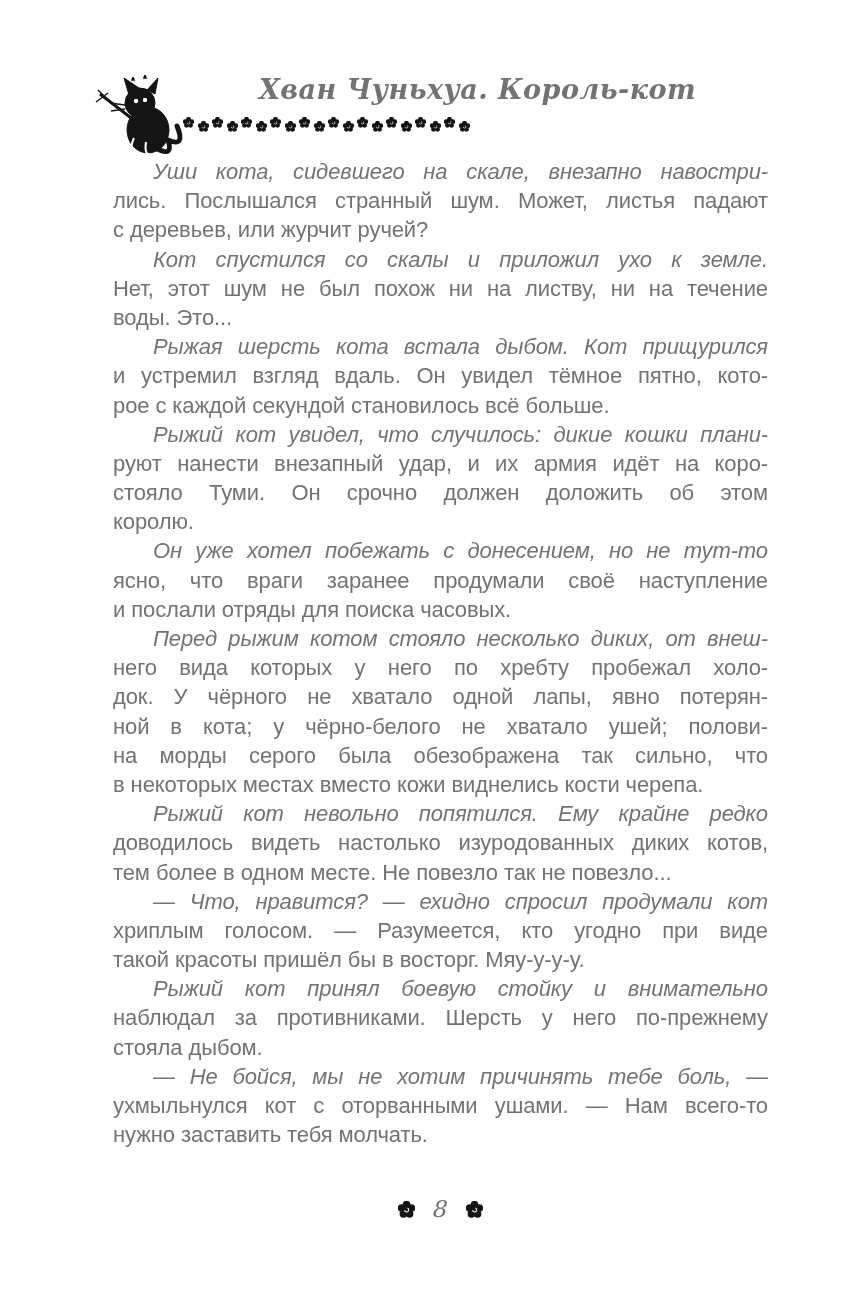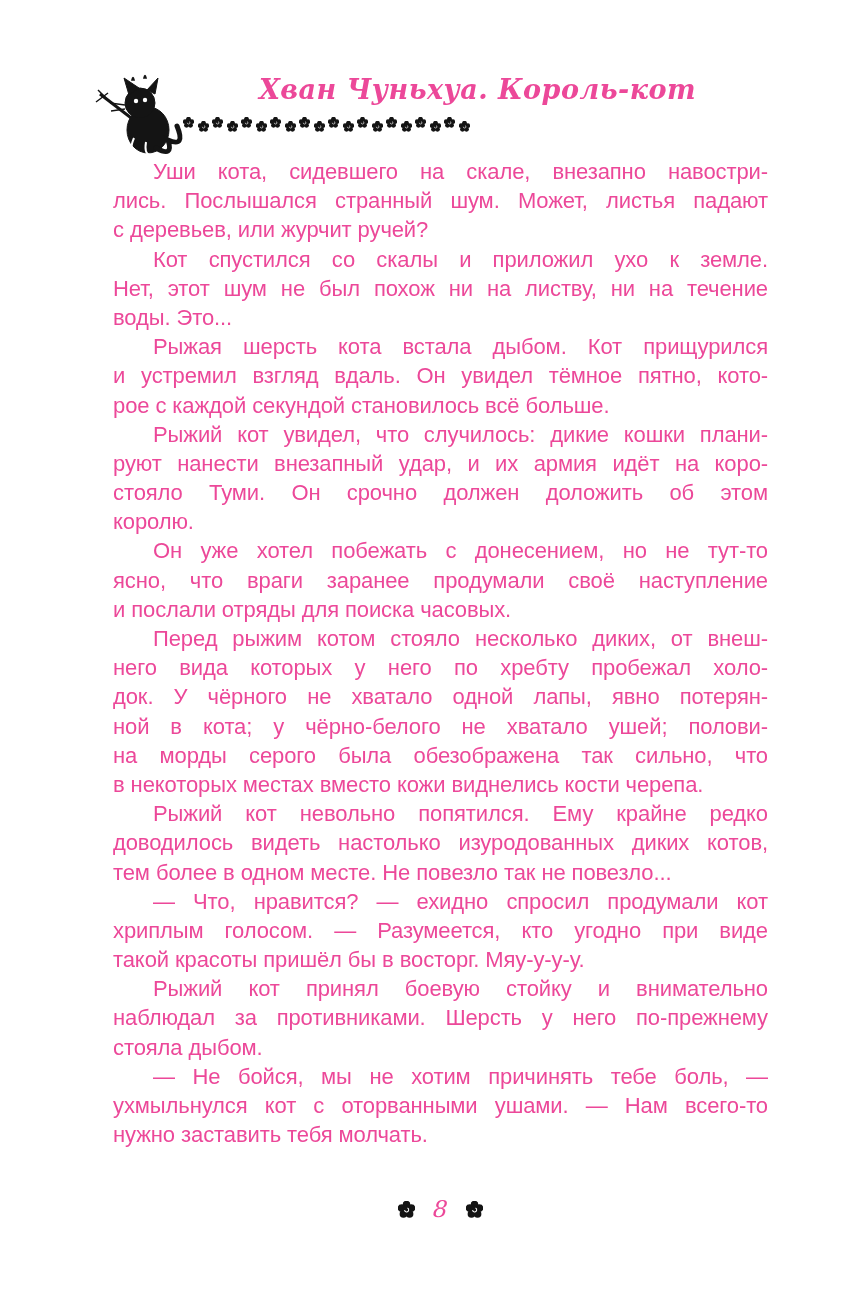--- a/index.html
+++ b/index.html
@@ -1,18 +1,18 @@
 <!DOCTYPE html>
 <html><head>
 <meta charset="utf-8">
 <style>
   html,body{margin:0;padding:0;background:#e8e8e8;}
   .page{
     position:relative;width:844px;height:1311px;background:#ffffff;
-    font-family:"Liberation Sans",sans-serif;color:#ec4899;overflow:hidden;
+    font-family:"Liberation Sans",sans-serif;color:#737373;overflow:hidden;
   }
   .cat{position:absolute;left:94px;top:72px;width:104px;height:96px;}
   .title{
     position:absolute;left:150px;top:74px;width:655px;text-align:center;
     font-family:"DejaVu Serif",serif;font-style:italic;font-weight:bold;
     font-size:27px;letter-spacing:.5px;white-space:nowrap;
   }
   .divider{
     position:absolute;left:183px;top:110px;height:26px;
     display:flex;gap:3.5px;align-items:center;
@@ -23,21 +23,21 @@
   .bodytext{
     position:absolute;left:113px;top:157px;width:655px;
     font-size:22px;line-height:29.2px;letter-spacing:-0.1px;
   }
   .para{margin:0;}
   .line{
     text-align:justify;
     text-align-last:justify;
     height:29.2px;overflow:hidden;
   }
-  .line.first{text-indent:40px;}
+  .line.first{text-indent:40px;font-style:italic;}
   .line.lastline{text-align-last:left;}
   .footer{
     position:absolute;left:113px;top:1196px;width:655px;
     display:flex;justify-content:center;align-items:center;gap:18px;
   }
   .pagenum{
     font-family:"DejaVu Serif",serif;font-style:italic;font-size:23px;
     transform:skewX(-4deg);
   }
   .footer .flower{display:inline-flex;line-height:0;}

